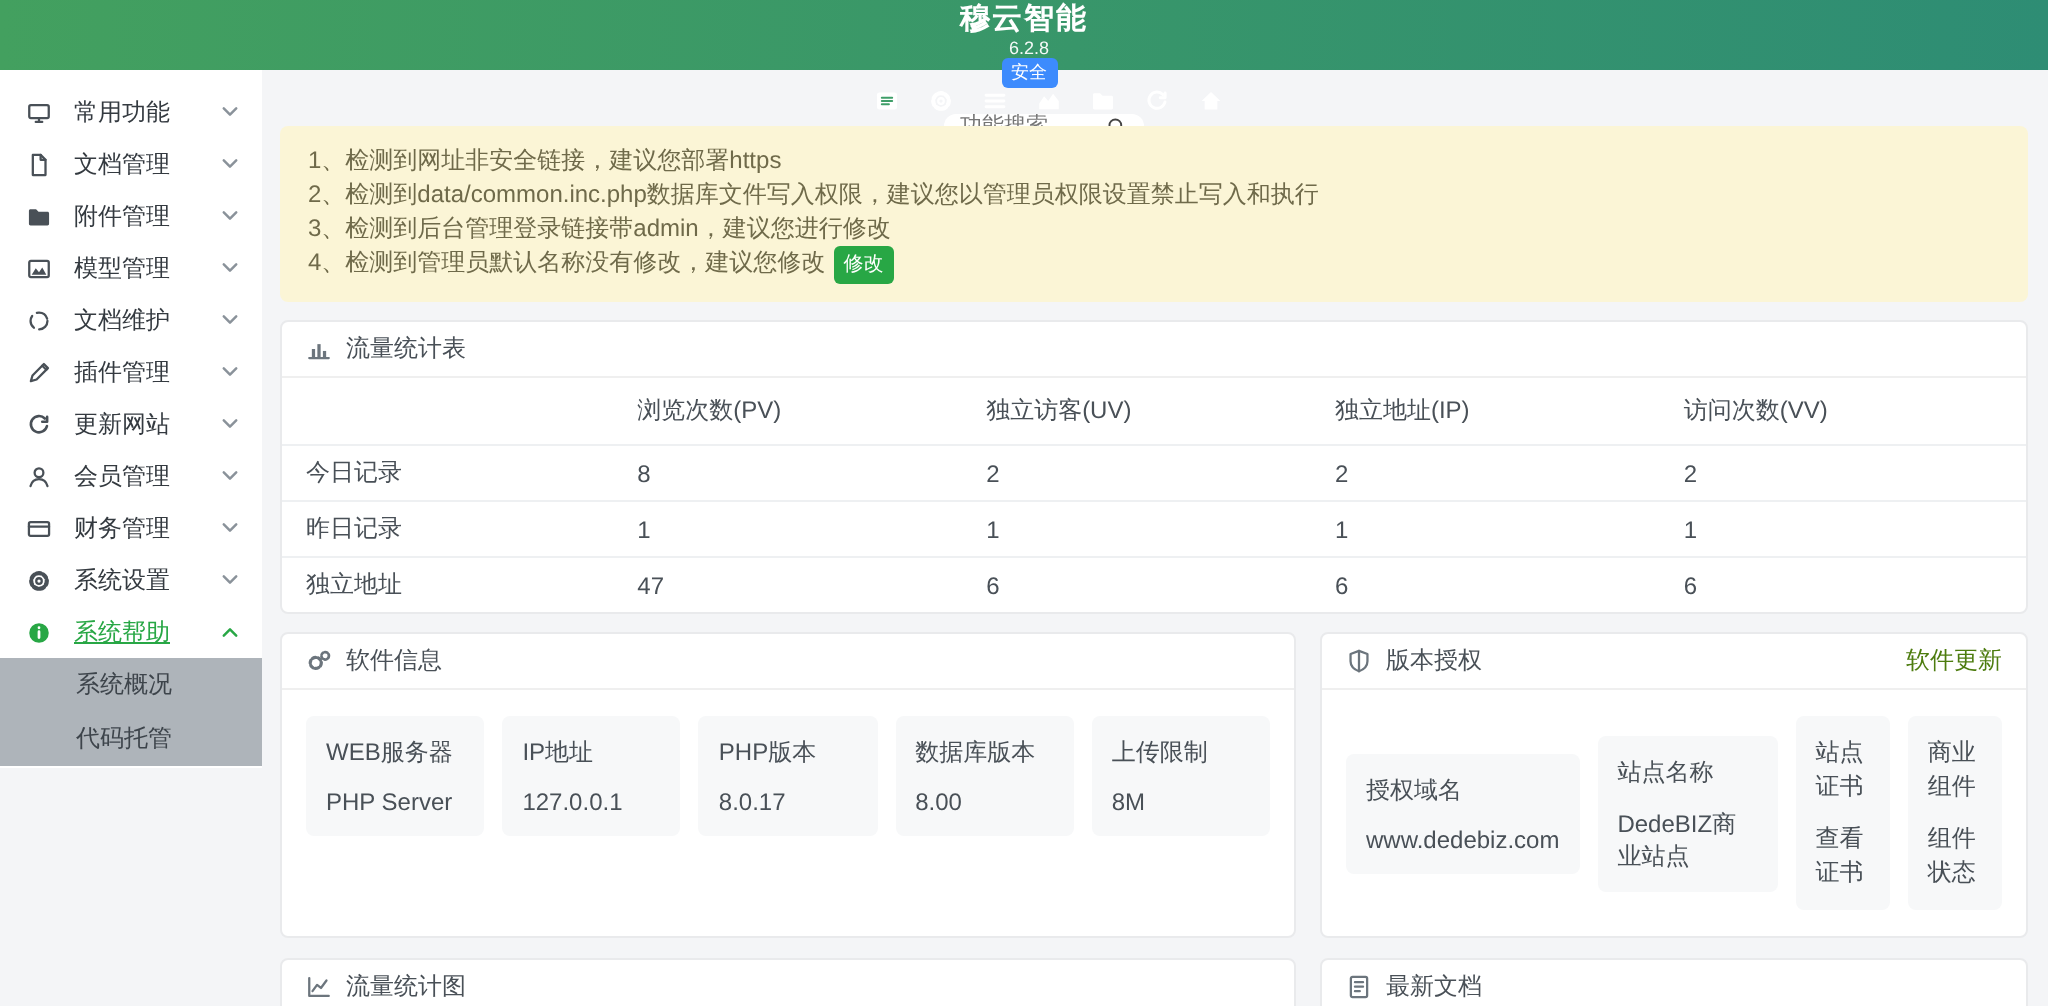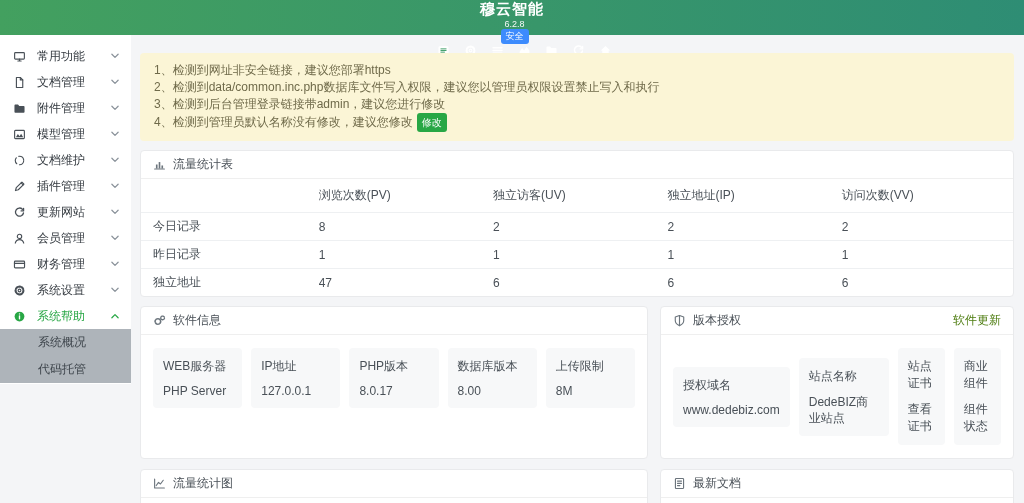--- a/index.html
+++ b/index.html
@@ -27,27 +27,27 @@
   .uname{margin-left:8px;}
   .logout{margin-left:22px;cursor:pointer;}
 
   
   .layout{display:flex;height:416px;}
   .sidebar{width:131px;flex:none;}
   .sidebar-inner{background:#fff;padding-top:8px;padding-bottom:1px;}
   .side-item{height:26px;display:flex;align-items:center;padding:0 12px 0 13px;font-size:12px;color:#343a40;cursor:pointer;}
   .side-item .ico{width:13px;height:13px;margin-right:11px;color:#495057;flex:none;}
   .side-item .chev{margin-left:auto;color:#8a929a;width:8px;height:6px;}
-  .side-item.active{color:var(--success);}
+  .side-item.active{color:var(--success);text-decoration:underline;}
   .side-item.active .ico,.side-item.active .chev{color:var(--success);}
   .submenu{background:var(--submenu-bg);padding:0 0;}
   .sub-item{height:27px;display:flex;align-items:center;padding-left:38px;font-size:12px;color:#3d444b;cursor:pointer;}
 
   
-  .main{flex:1;padding:18px 10px 0 9px;min-width:0;}
+  .main{flex:1;padding:28px 10px 0 9px;min-width:0;}
   .alert{background:var(--warning-bg);border-radius:4px;padding:9px 14px;color:var(--warning-text);line-height:17px;}
   .badge-edit{display:inline-block;background:var(--success);color:#fff;font-size:10px;padding:1px 5px;border-radius:3px;margin-left:4px;cursor:pointer;}
   .card{background:#fff;border:1px solid #e9eaec;border-radius:4px;margin-top:9px;overflow:hidden;}
   .card-head{height:28px;display:flex;align-items:center;padding:0 12px;border-bottom:1px solid #efefef;color:#495057;}
   .card-head .hico{width:13px;height:13px;margin-right:7px;color:#6c757d;flex:none;}
   .card-head .rlink{margin-left:auto;color:#4d7c0f;cursor:pointer;}
 
   table{width:100%;border-collapse:collapse;font-size:12px;color:#495057;}
   th{font-weight:normal;text-align:left;padding:8px 0 8px 12px;}
   td{padding:5px 0 5px 12px;}

